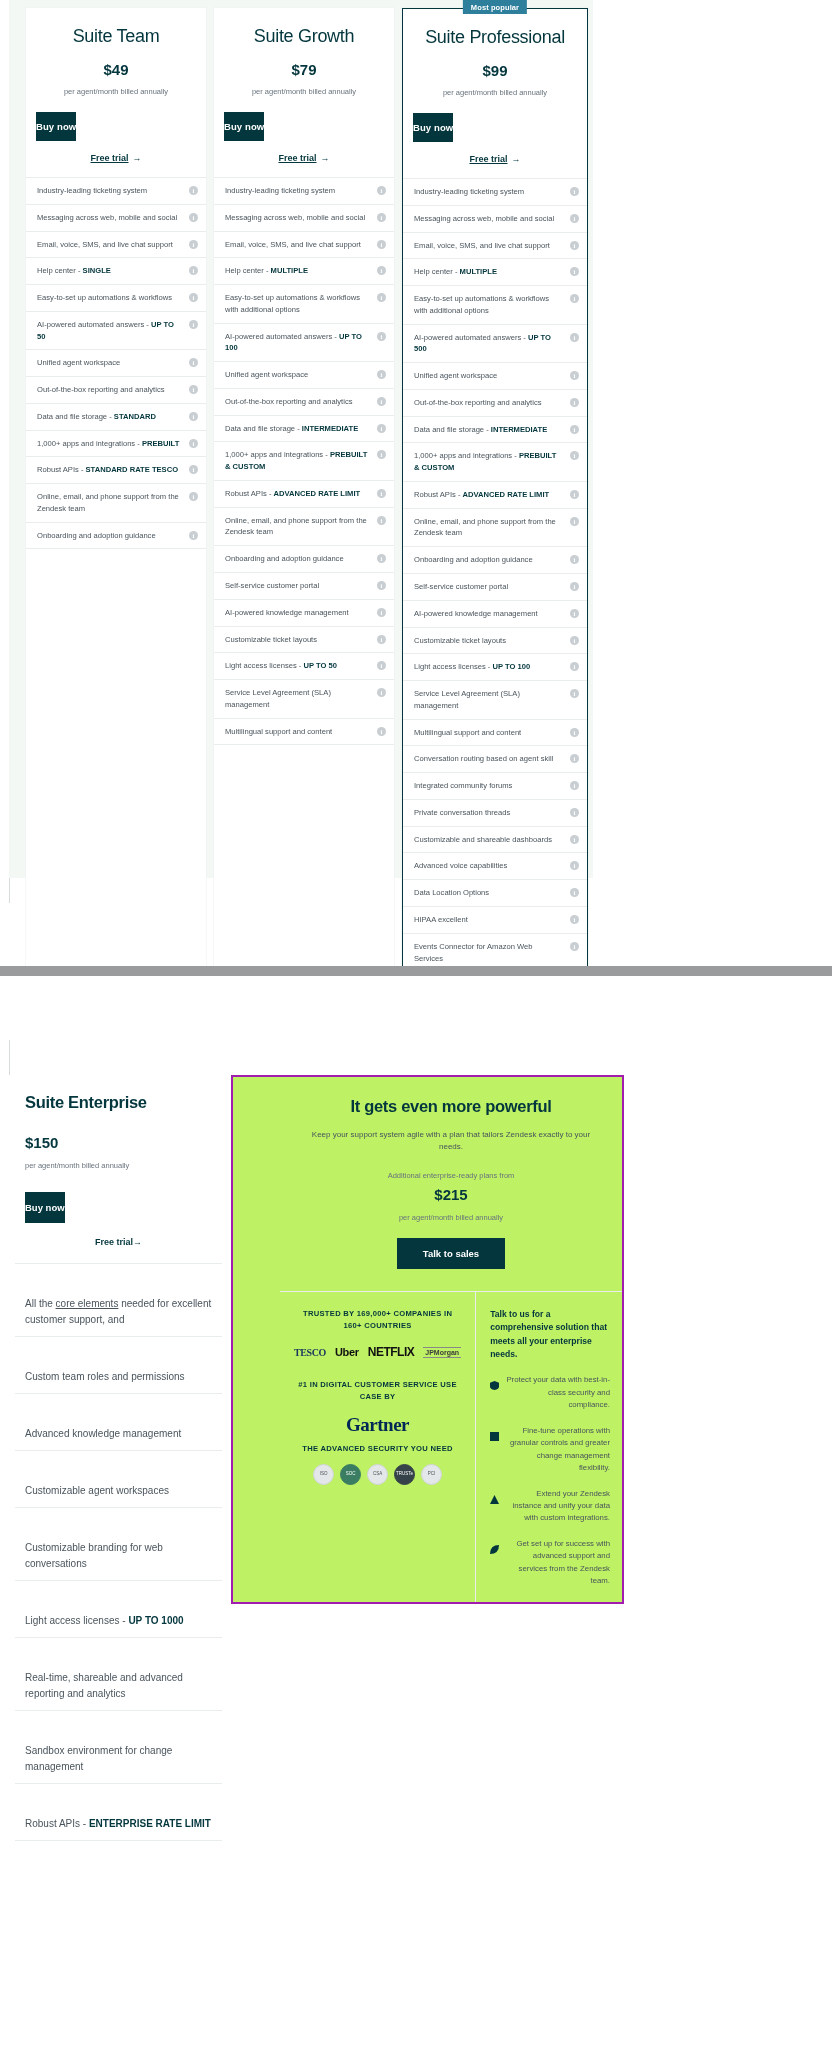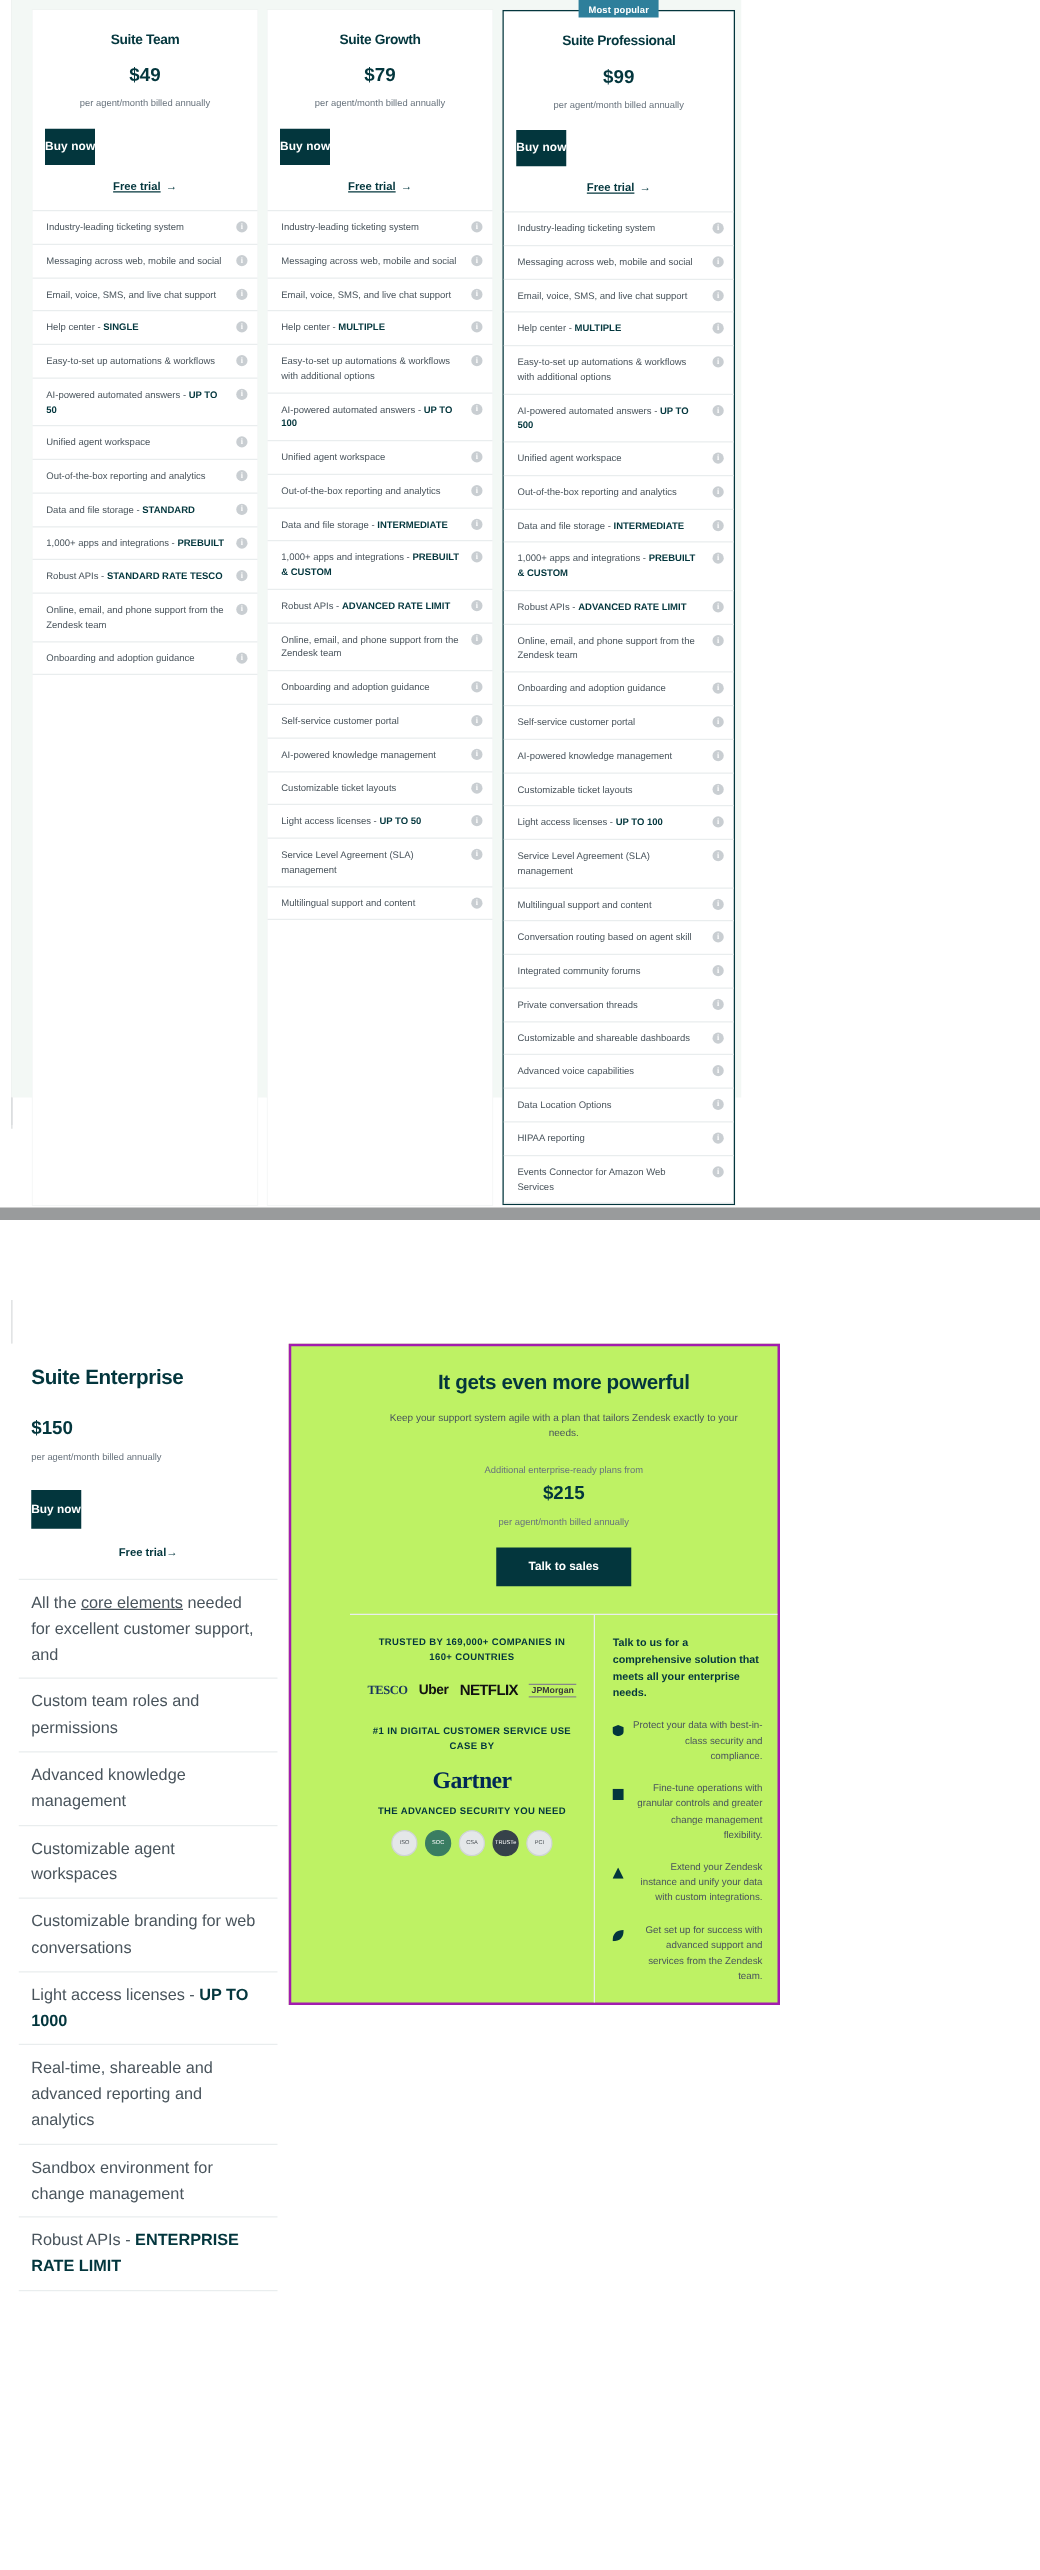--- a/index.html
+++ b/index.html
@@ -33,21 +33,21 @@
     background:#fff;
     position:relative;
     margin-top:0px;
   }
   .badge {
     position:absolute; top:-9px; left:50%; transform:translateX(-50%);
     background:#2e7f9b; color:#fff; font-size:7.5px; font-weight:700;
     padding:2.5px 8px; letter-spacing:.1px; white-space:nowrap;
   }
   .card-head { padding:18px 12px 0 12px; text-align:center; }
-  .plan-name { font-size:11px; font-weight:700; letter-spacing:-.3px; color:#03363d; }
+  .plan-name { font-size:18px; font-weight:400; letter-spacing:-.3px; color:#03363d; }
   .plan-price { font-size:15px; font-weight:700; margin-top:14px; color:#03363d; }
   .plan-note { font-size:7.5px; color:#68737d; margin-top:9px; }
   .buy-btn {
     display:block; margin:16px 10px 0 10px; background:#03363d; color:#fff;
     font-size:9.5px; font-weight:700; text-align:center; padding:9px 0;
     border:none; cursor:pointer; letter-spacing:.1px;
   }
   .trial-link {
     display:block; text-align:center; margin:12px 0 14px 0;
     font-size:9px; font-weight:600; color:#03363d; text-decoration:none;
@@ -83,21 +83,21 @@
   .ent-head { text-align:left; padding:18px 10px 0 10px; }
   .ent-name { font-size:16.5px; font-weight:700; letter-spacing:-.3px; }
   .ent-price { font-size:15px; font-weight:700; margin-top:22px; }
   .ent-note { font-size:7.5px; color:#68737d; margin-top:10px; }
   .ent-buy { display:block; margin:22px 10px 0 10px; background:#03363d; color:#fff;
     font-size:9.5px; font-weight:700; text-align:center; padding:10px 0; border:none; cursor:pointer; }
   .ent-trial { display:block; text-align:center; margin:14px 0 16px 0; font-size:9px; font-weight:600; color:#03363d; text-decoration:none; }
 
   .ent-list { border-top:1px solid #e9edee; }
   .ent-feat { border-bottom:1px solid #e9edee; padding:8px 10px; }
-  .ent-feat .feat-text { font-size:13px; line-height:1.6; }
+  .ent-feat .feat-text { font-size:10px; line-height:1.6;margin-top:24px; }
   .ent-feat .feat-text u { text-decoration:underline; }
 
   
   .power-panel { position:absolute; left:222px; top:0px; width:393px; background:#bef264;
      border:2px solid #a21caf;padding-left:47px; }
   .pp-head { text-align:center; padding:20px 26px 0 26px; }
   .pp-title { font-size:16.5px; font-weight:700; letter-spacing:-.3px; }
   .pp-sub { font-size:8px; color:#49545c; margin-top:13px; line-height:1.5; }
   .pp-from { font-size:7.5px; color:#68737d; margin-top:18px; }
   .pp-price { font-size:15px; font-weight:700; margin-top:6px; }
@@ -393,21 +393,21 @@
             </div>
             <div class="feat">
               <div class="feat-text">Advanced voice capabilities</div>
               <span class="info-icon">i</span>
             </div>
             <div class="feat">
               <div class="feat-text">Data Location Options</div>
               <span class="info-icon">i</span>
             </div>
             <div class="feat">
-              <div class="feat-text">HIPAA reporting</div>
+              <div class="feat-text">HIPAA excellent</div>
               <span class="info-icon">i</span>
             </div>
             <div class="feat">
               <div class="feat-text">Events Connector for Amazon Web Services</div>
               <span class="info-icon">i</span>
             </div>
           </div>
         </div>
       </div>
   </div>

